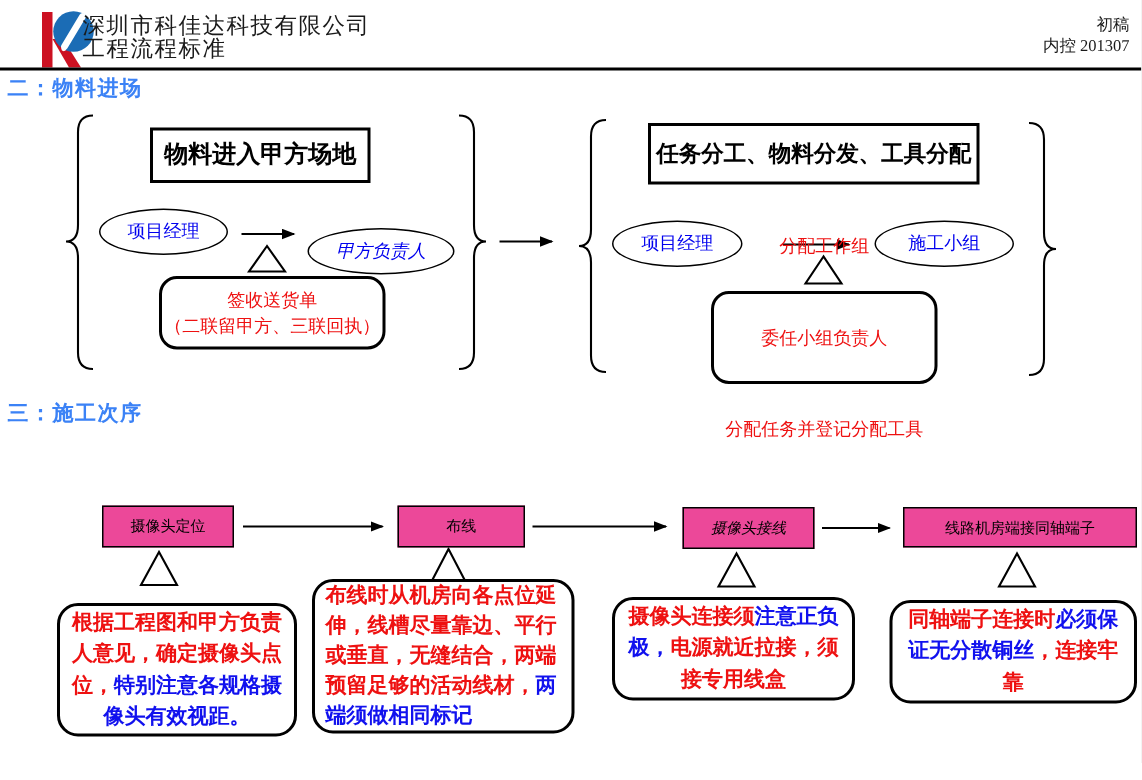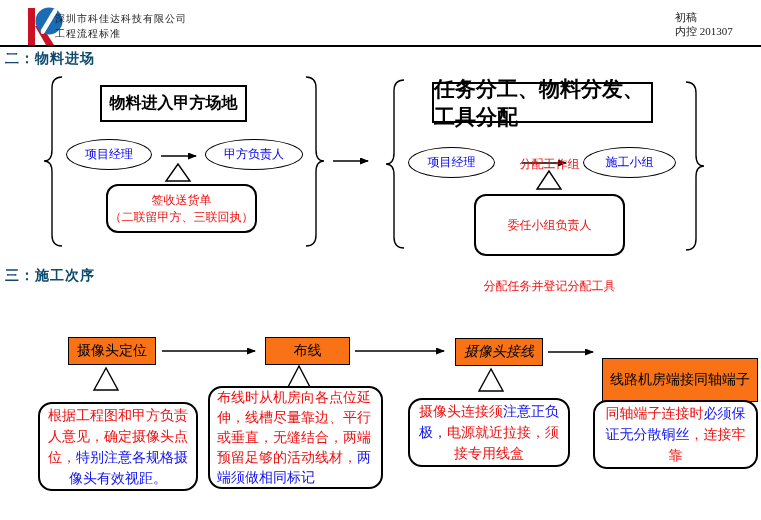--- a/index.html
+++ b/index.html
@@ -3,46 +3,46 @@
 <meta charset="utf-8">
 <style>
   * { margin:0; padding:0; box-sizing:border-box; }
   html,body { background:#e9e9e9; }
   .page {
     position:relative; width:761px; height:520px; background:#ffffff;
     font-family:"Liberation Serif", serif; overflow:hidden;
     margin:0 auto;
   }
   .abs { position:absolute; }
-  .hdr-company { left:55px; top:11px; font-size:10px; line-height:15px; color:#1a1a1a; letter-spacing:1px; }
-  .hdr-right { right:8px; top:10px; width:78px; text-align:left; font-size:11px; line-height:14px; color:#1a1a1a; }
+  .hdr-company { left:55px; top:11px; font-size:15px; line-height:15px; color:#1a1a1a; letter-spacing:1px; }
+  .hdr-right { right:8px; top:10px; width:78px; text-align:right; font-size:11px; line-height:14px; color:#1a1a1a; }
   .hrule { left:0; top:45px; width:761px; height:2px; background:#000; }
-  .sec-heading { font-family:"Liberation Sans", sans-serif; font-weight:bold; font-size:14px; color:#0c4a6e; letter-spacing:1px; }
+  .sec-heading { font-family:"Liberation Sans", sans-serif; font-weight:bold; font-size:14px; color:#3b82f6; letter-spacing:1px; }
   .flowbox {
     border:2px solid #000; background:#fff; display:flex; align-items:center; justify-content:center;
-    font-family:"Liberation Sans", sans-serif; font-weight:bold; font-size:21px; color:#000;
+    font-family:"Liberation Sans", sans-serif; font-weight:bold; font-size:15px; color:#000;
   }
   .ellipse {
     border:1.5px solid #000; border-radius:50%; background:#fff;
     display:flex; align-items:center; justify-content:center;
     font-size:12px; color:#0000ee;
   }
   .rnote {
     border:2px solid #000; border-radius:12px; background:#fff;
     display:flex; flex-direction:column; align-items:center; justify-content:center;
     font-size:12px; line-height:17px; color:#ee1111; text-align:center;
   }
   .stepbox {
-    border:1.5px solid #000; background:#f97316; display:flex; align-items:center; justify-content:center;
-    font-size:14px; color:#000;
+    border:1.5px solid #000; background:#ec4899; display:flex; align-items:center; justify-content:center;
+    font-size:10px; color:#000;
   }
   .bignote {
     border:2px solid #000; border-radius:14px; background:#fff;
     font-size:14px; line-height:21px; text-align:center; color:#ee1111;
-    display:flex; align-items:center; justify-content:center; padding:4px 7px;
+    display:flex; align-items:center; justify-content:center; padding:4px 7px;font-weight:bold;
   }
   .bignote.leftal { text-align:left; line-height:20px; }
   svg.overlay { position:absolute; left:0; top:0; pointer-events:none; }
   .shape { stroke:#000; fill:none; stroke-width:1.4; }
   .tri { stroke:#000; fill:#fff; stroke-width:1.4; }
 </style>
 </head>
 <body>
 
 <div class="page">
@@ -89,41 +89,41 @@
     <polygon class="tri" points="178,164 166,181 190,181"></polygon>
     <polygon class="tri" points="549,171 537,189 561,189"></polygon>
     <polygon class="tri" points="106,368 94,390 118,390"></polygon>
     <polygon class="tri" points="299,366 287,389 311,389"></polygon>
     <polygon class="tri" points="491,369 479,391 503,391"></polygon>
     <polygon class="tri" points="678,369 666,391 690,391"></polygon>
   </svg>
 
   <div class="abs flowbox" style="left:100px; top:85px; width:147px; height:37px; font-size:16px;">物料进入甲方场地</div>
   <div class="abs ellipse" style="left:66px; top:139px; width:86px; height:31px;">项目经理</div>
-  <div class="abs ellipse" style="left:205px; top:139px; width:98px; height:31px;">甲方负责人</div>
+  <div class="abs ellipse" style="left:205px; top:152px; width:98px; height:31px;font-style:italic;">甲方负责人</div>
   <div class="abs rnote" style="left:106px; top:184px; width:151px; height:49px;text-align:center;">
     <div>签收送货单</div>
     <div>（二联留甲方、三联回执）</div>
   </div>
 
   <div class="abs flowbox" style="left:432px; top:82px; width:221px; height:41px;">任务分工、物料分发、工具分配</div>
   <div class="abs ellipse" style="left:408px; top:147px; width:87px; height:31px;">项目经理</div>
   <div class="abs ellipse" style="left:583px; top:147px; width:93px; height:31px;">施工小组</div>
   <div class="abs rnote" style="left:474px; top:194px; width:151px; height:62px;gap:44px;">
     <div>分配工作组</div>
     <div>委任小组负责人</div>
     <div>分配任务并登记分配工具</div>
   </div>
 
   <div class="abs sec-heading" style="left:5px; top:267px;">三：施工次序</div>
 
   <div class="abs stepbox" style="left:68px; top:337px; width:88px; height:28px;">摄像头定位</div>
   <div class="abs stepbox" style="left:265px; top:337px; width:85px; height:28px;">布线</div>
   <div class="abs stepbox" style="left:455px; top:338px; width:88px; height:28px;font-style:italic;">摄像头接线</div>
-  <div class="abs stepbox" style="left:602px; top:358px; width:156px; height:44px;">线路机房端接同轴端子</div>
+  <div class="abs stepbox" style="left:602px; top:338px; width:156px; height:27px;">线路机房端接同轴端子</div>
 
   <div class="abs bignote" style="left:38px; top:402px; width:160px; height:89px;">
     <div>
       <span style="color: rgb(238, 17, 17);">根据工程图和甲方负责人意见，确定摄像头点位，</span><span style="color: rgb(17, 17, 238);">特别注意各规格摄像头有效视距。</span>
     </div>
   </div>
   <div class="abs bignote leftal" style="left:208px; top:386px; width:175px; height:103px;">
     <div>
       <span style="color: rgb(238, 17, 17);">布线时从机房向各点位延伸，线槽尽量靠边、平行或垂直，无缝结合，两端预留足够的活动线材，</span><span style="color: rgb(17, 17, 238);">两端须做相同标记</span>
     </div>

